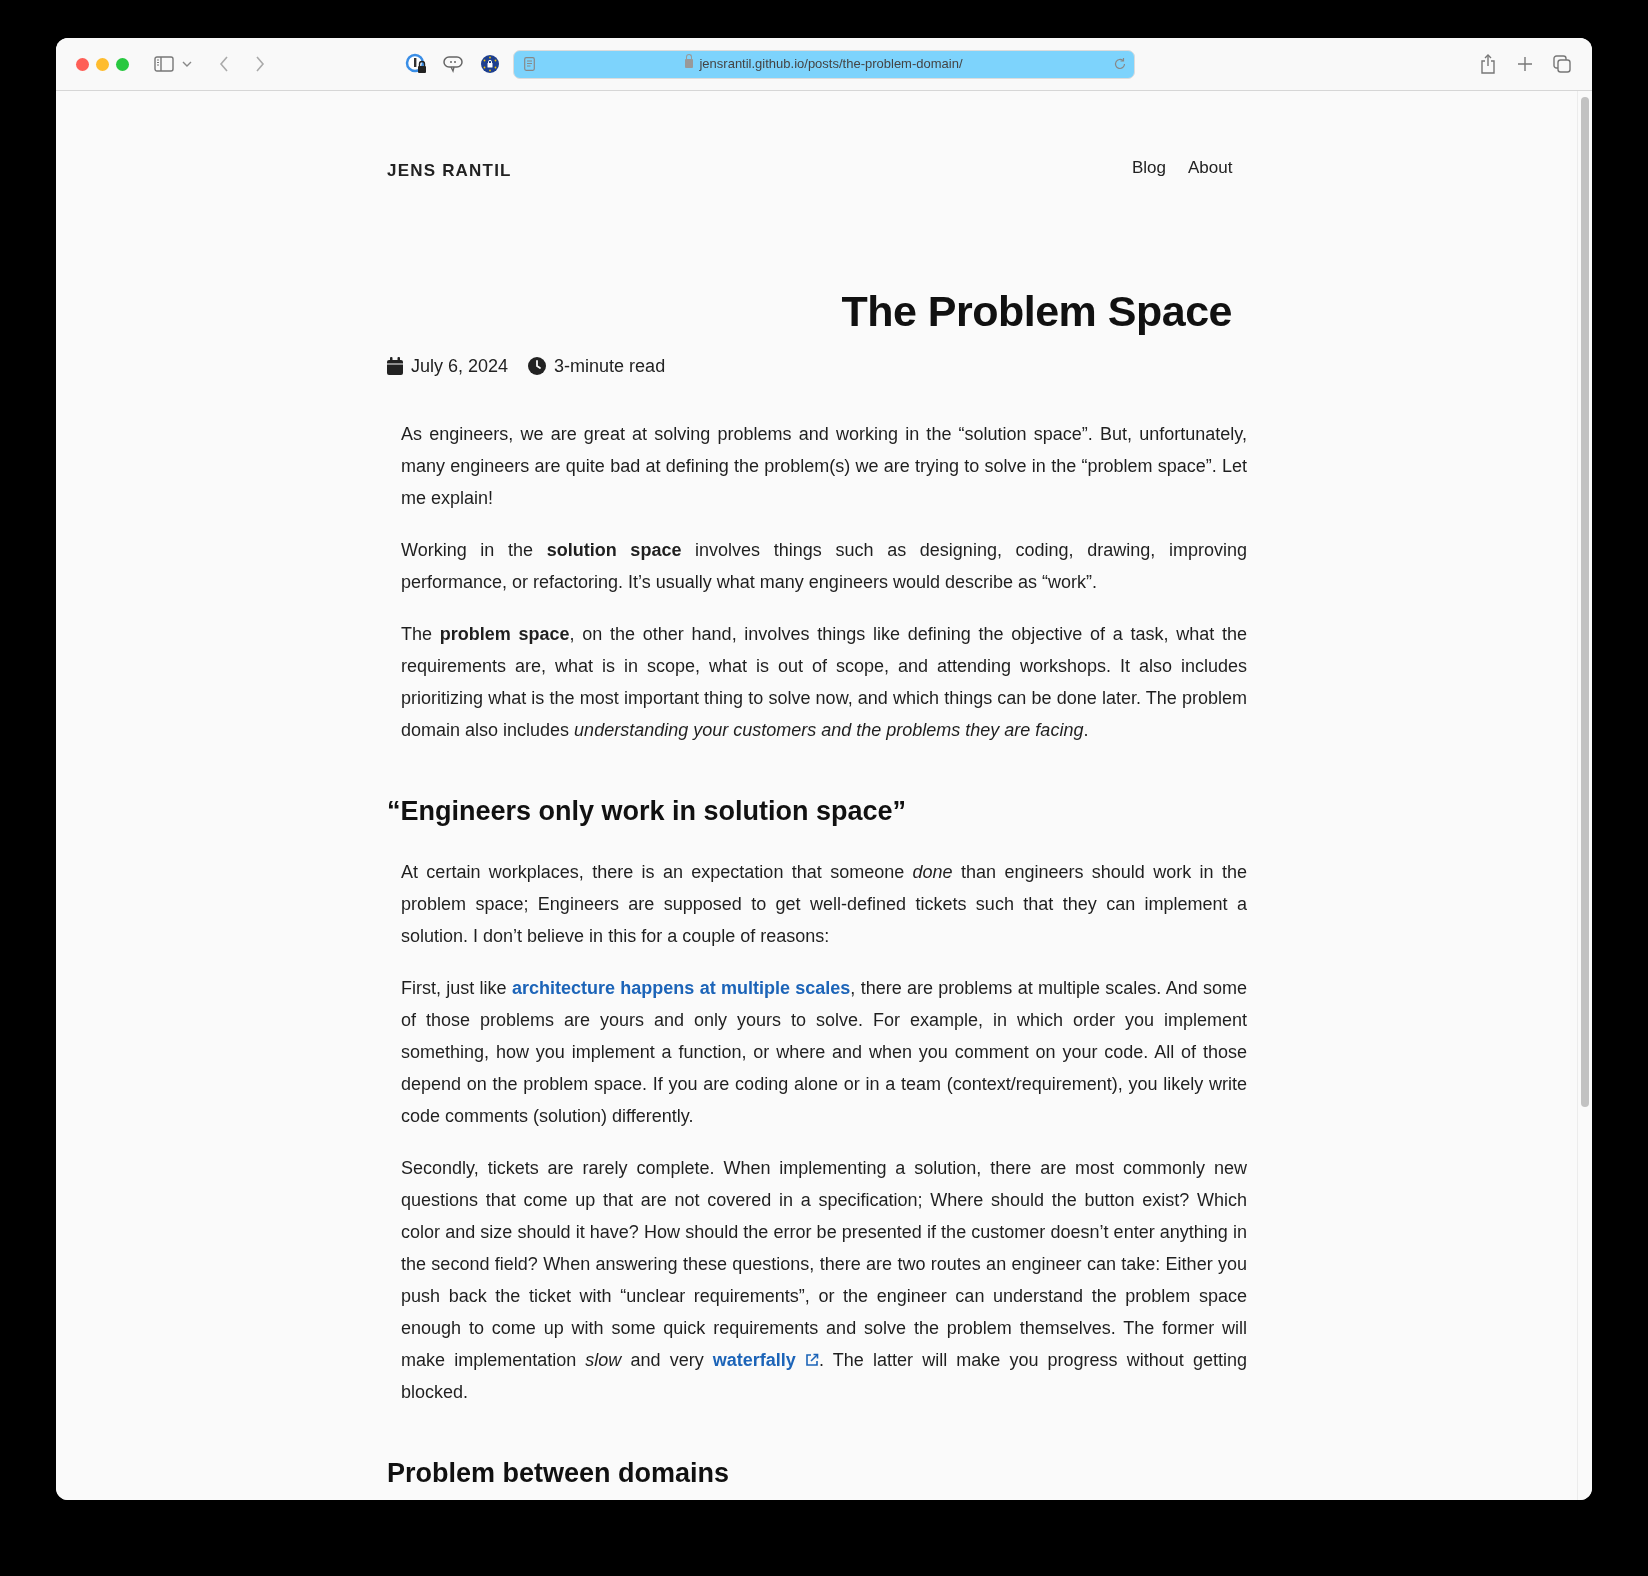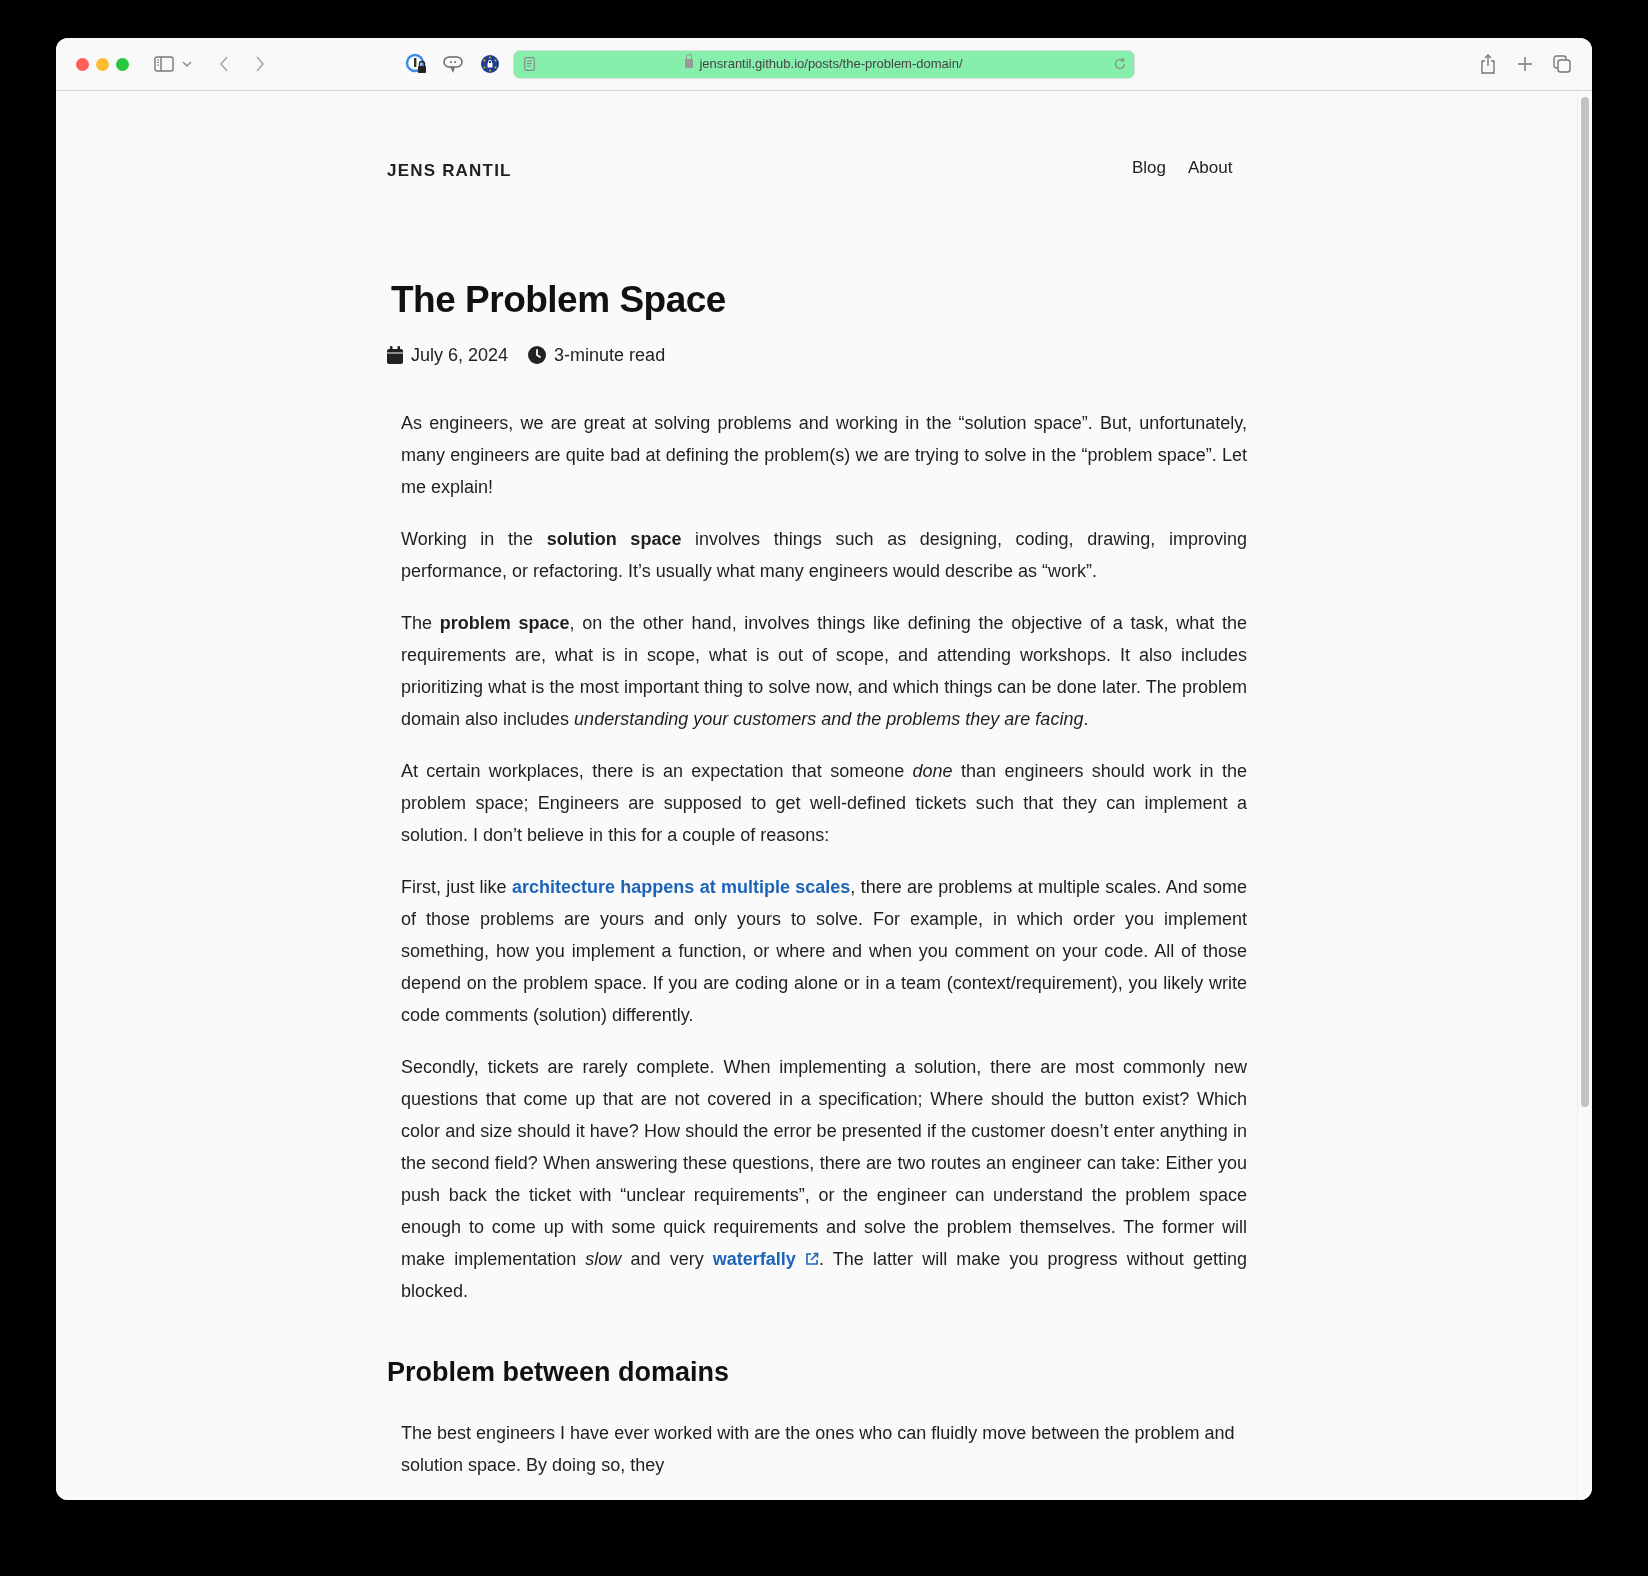--- a/index.html
+++ b/index.html
@@ -4,31 +4,31 @@
 <style>
   html, body { margin:0; padding:0; }
   body { width:1648px; height:1576px; background:#000; position:relative; overflow:hidden; font-family:"Liberation Sans", sans-serif; }
   .window { position:absolute; left:56px; top:38px; width:1536px; height:1462px; background:#fafafa; border-radius:12px; overflow:hidden; }
   .toolbar { position:absolute; left:0; top:0; width:100%; height:52px; background:#f9f9f9; border-bottom:1px solid #d6d6d6; }
   .tl { position:absolute; top:20px; width:13px; height:13px; border-radius:50%; }
   .tl.red { left:20px; background:#fe5f57; }
   .tl.yellow { left:40px; background:#febc2e; }
   .tl.green { left:60px; background:#28c840; }
   .tb-icon { position:absolute; top:14px; height:24px; display:flex; align-items:center; justify-content:center; color:#777; }
-  .addr { position:absolute; left:457px; top:12px; width:620px; height:27px; border:1px solid #dcdcdc; border-radius:7px; background:#86efac; }
+  .addr { position:absolute; left:457px; top:12px; width:620px; height:27px; border:1px solid #dcdcdc; border-radius:7px; background:#7dd3fc; }
   .addr .url { position:absolute; left:0; right:0; top:5px; text-align:center; font-size:13px; color:#444; }
   .addr .lock { display:inline-block; width:8px; height:9px; background:#999; border-radius:1px; margin-right:6px; position:relative; top:0px; }
   .addr .lock:before { content:""; position:absolute; left:1px; top:-5px; width:4px; height:5px; border:1px solid #999; border-bottom:none; border-radius:3px 3px 0 0; }
   .content { position:absolute; left:0; top:53px; width:1522px; height:1409px; background:#fafafa; }
   .scrollbar { position:absolute; right:0; top:53px; width:14px; height:1409px; background:#fafafa; border-left:1px solid #ececec; }
   .scroll-thumb { position:absolute; left:3px; top:6px; width:8px; height:1010px; background:#c2c2c2; border-radius:4px; }
   .site-title { position:absolute; left:331px; top:70px; font-size:17px; font-weight:bold; letter-spacing:1.2px; color:#222; }
   .nav { position:absolute; top:67px; font-size:17px; font-weight:normal; color:#222; }
   .post { position:absolute; left:331px; top:180px; width:860px; color:#1f1f1f; }
-  h1 { margin:4px; font-size:37px; font-weight:bold; color:#111; letter-spacing:-0.5px; line-height:50px; }
+  h1 { margin:15px; font-size:43px; font-weight:bold; color:#111; letter-spacing:-0.5px; line-height:50px;text-align:right; }
   .meta { margin-top:18px; font-size:18px; display:flex; align-items:center; color:#222; height:24px; }
   .meta .ico { margin-right:8px; display:inline-flex; }
   .meta .gap { width:20px; }
   p { margin:0 0 20px 14px; font-size:18px; line-height:32px; text-align:justify; }
   .body { margin-top:40px; }
   h2 { margin:48px 0 28px 0; font-size:27px; font-weight:bold; color:#111; line-height:34px; }
   a.lnk { color:#1c64b8; font-weight:bold; text-decoration:none; }
 </style>
 </head>
 <body>
@@ -158,20 +158,21 @@
             </svg>
         </span>
         <span>3-minute read</span>
       </div>
 
       <div class="body">
         <p>As engineers, we are great at solving problems and working in the “solution space”. But, unfortunately, many engineers are quite bad at defining the problem(s) we are trying to solve in the “problem space”. Let me explain!</p>
         <p><span>Working in the </span><b>solution space</b><span> involves things such as designing, coding, drawing, improving performance, or refactoring. It’s usually what many engineers would describe as “work”.</span></p>
         <p><span>The </span><b>problem space</b><span>, on the other hand, involves things like defining the objective of a task, what the requirements are, what is in scope, what is out of scope, and attending workshops. It also includes prioritizing what is the most important thing to solve now, and which things can be done later. The problem domain also includes </span><i>understanding your customers and the problems they are facing</i><span>.</span></p>
 
+        <h2>“Engineers only work in solution space”</h2>
         <p><span>At certain workplaces, there is an expectation that someone </span><i>done</i><span> than engineers should work in the problem space; Engineers are supposed to get well-defined tickets such that they can implement a solution. I don’t believe in this for a couple of reasons:</span></p>
         <p><span>First, just like </span><a class="lnk">architecture happens at multiple scales</a><span>, there are problems at multiple scales. And some of those problems are yours and only yours to solve. For example, in which order you implement something, how you implement a function, or where and when you comment on your code. All of those depend on the problem space. If you are coding alone or in a team (context/requirement), you likely write code comments (solution) differently.</span></p>
         <p><span>Secondly, tickets are rarely complete. When implementing a solution, there are most commonly new questions that come up that are not covered in a specification; Where should the button exist? Which color and size should it have? How should the error be presented if the customer doesn’t enter anything in the second field? When answering these questions, there are two routes an engineer can take: Either you push back the ticket with “unclear requirements”, or the engineer can understand the problem space enough to come up with some quick requirements and solve the problem themselves. The former will make implementation </span><i>slow</i><span> and very </span><a class="lnk"><span>waterfally</span> <span><svg width="14" height="14" viewBox="0 0 14 14" style="vertical-align:-1px">
                   <path d="M6 2 H2 V12 H12 V8" fill="none" stroke="#1c64b8" stroke-width="1.6"></path>
                   <line x1="6" y1="8" x2="12.5" y2="1.5" stroke="#1c64b8" stroke-width="1.6"></line>
                   <polyline points="8.5,1.5 12.5,1.5 12.5,5.5" fill="none" stroke="#1c64b8" stroke-width="1.6"></polyline>
                 </svg></span></a><span>. The latter will make you progress without getting blocked.</span></p>
 
         <h2>Problem between domains</h2>
         <p style="text-align:left">The best engineers I have ever worked with are the ones who can fluidly move between the problem and solution space. By doing so, they</p>

